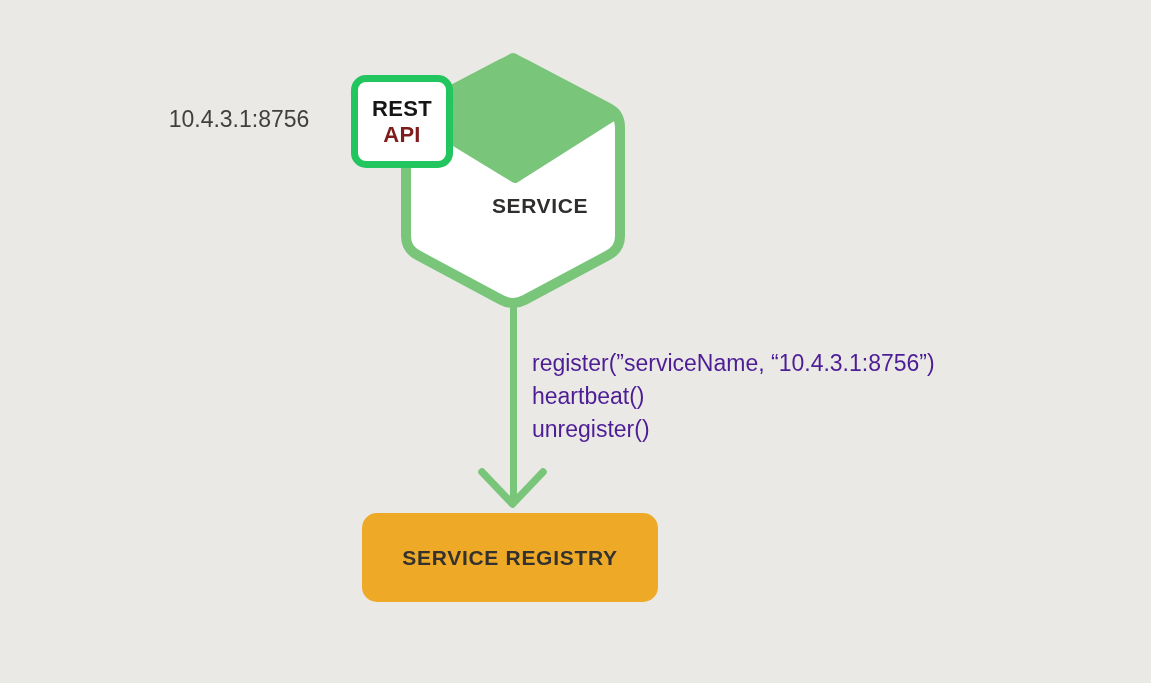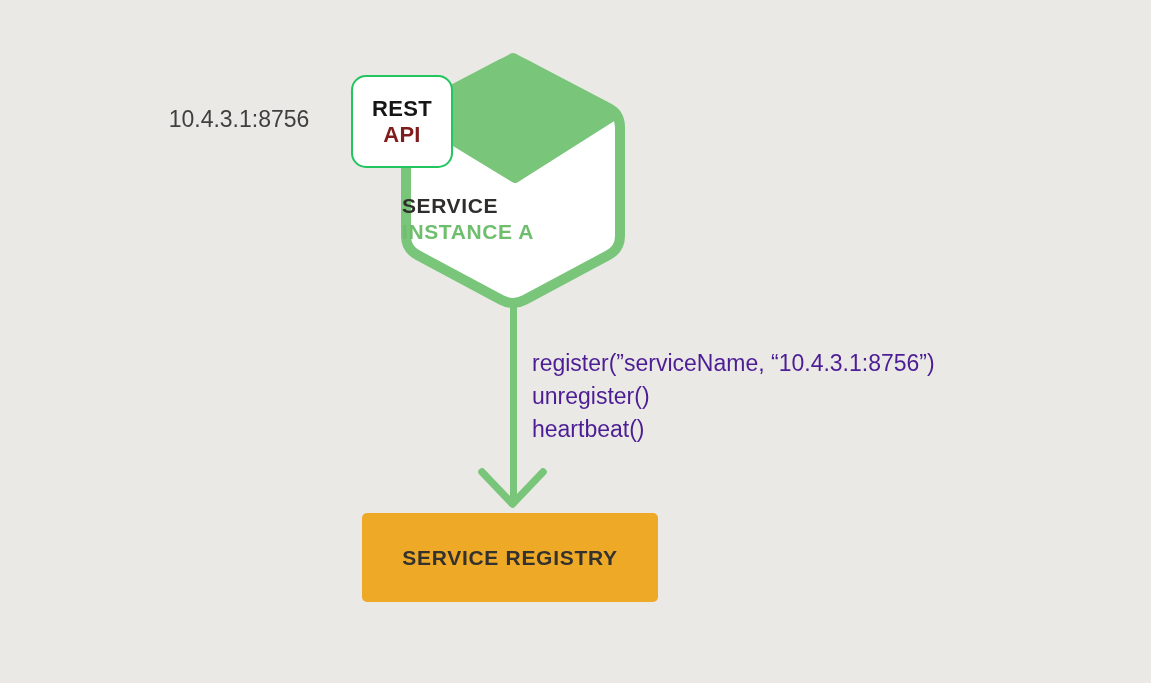--- a/index.html
+++ b/index.html
@@ -29,59 +29,59 @@
     font-size: 23px;
     color: #403F3D;
     text-align: center;
     white-space: nowrap;
   }
 
   .rest-badge {
     left: 335px; top: 75px;
     width: 102px; height: 93px;
     background: #FFFFFF;
-    border: 2px solid #22c55e;
+    border: 7px solid #22c55e;
     border-radius: 15px;
     box-sizing: border-box;
     display: flex;
     flex-direction: column;
     align-items: center;
     justify-content: center;
     line-height: 26px;
     font-weight: bold;
     font-size: 22px;
     letter-spacing: 0.3px;
   }
   .rest-badge .rest-line { color: #161616; }
   .rest-badge .api-line  { color: #7f1d1d; }
 
   .hex-labels {
     left: 386px; top: 193px;
     width: 186px;
-    text-align: left;
+    text-align: right;
     font-weight: bold;
     letter-spacing: 0.6px;
     line-height: 26px;
   }
   .hex-labels .svc  { font-size: 21px; color: #2F2E2C; }
   .hex-labels .inst { font-size: 21px; color: #6FBE6E; }
 
   .api-calls {
     left: 516px; top: 347px;
     font-size: 23px;
     color: #4c1d95;
     line-height: 33px;
     white-space: nowrap;
   }
 
   .registry-box {
     left: 346px; top: 513px;
     width: 296px; height: 89px;
     background: #EEA927;
-    border-radius: 5px;
+    border-radius: 15px;
     display: flex;
     align-items: center;
     justify-content: center;
     font-weight: bold;
     font-size: 21px;
     letter-spacing: 0.7px;
     color: #33322F;
   }
 </style>
 </head>
@@ -102,26 +102,25 @@
 
   <div class="abs ip-label">10.4.3.1:8756</div>
 
   <div class="abs rest-badge">
     <div class="rest-line">REST</div>
     <div class="api-line">API</div>
   </div>
 
   <div class="abs hex-labels">
     <div class="svc">SERVICE</div>
-    <div class="inst">INSTANCE A</div>
   </div>
 
   <div class="abs api-calls">
     <div>register(”serviceName, “10.4.3.1:8756”)</div>
+    <div>heartbeat()</div>
     <div>unregister()</div>
-    <div>heartbeat()</div>
   </div>
 
   <div class="abs registry-box">
     <span>SERVICE REGISTRY</span>
   </div>
 
 </div>
 
 </body></html>

